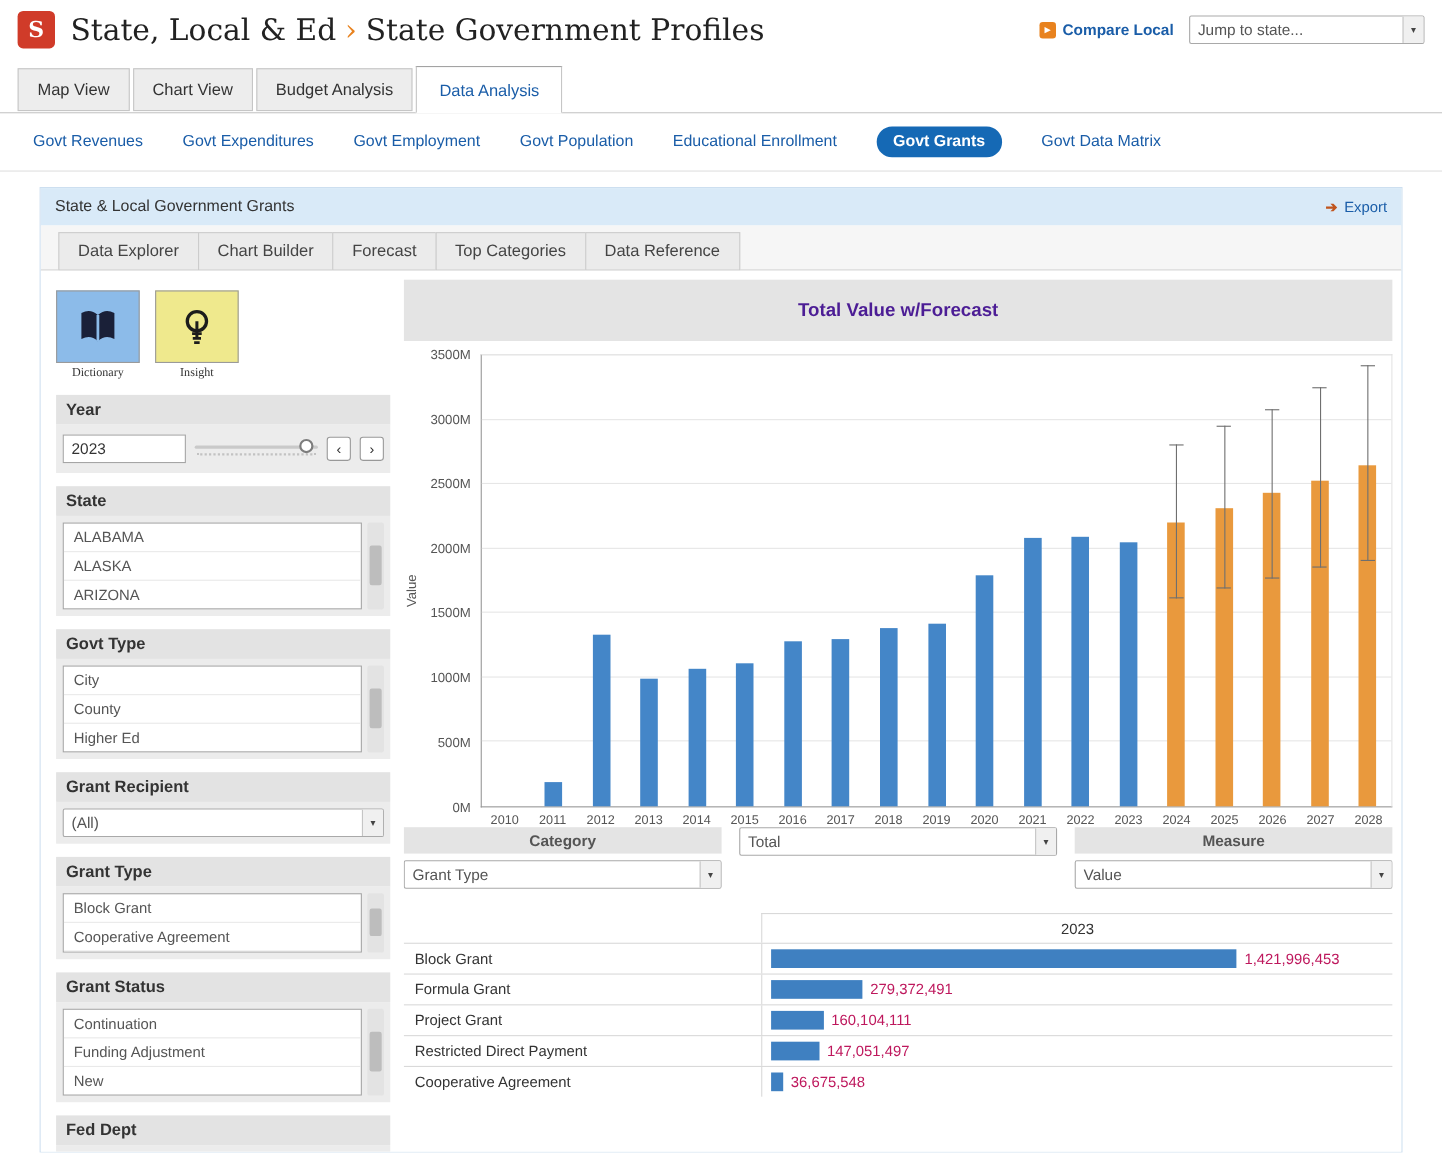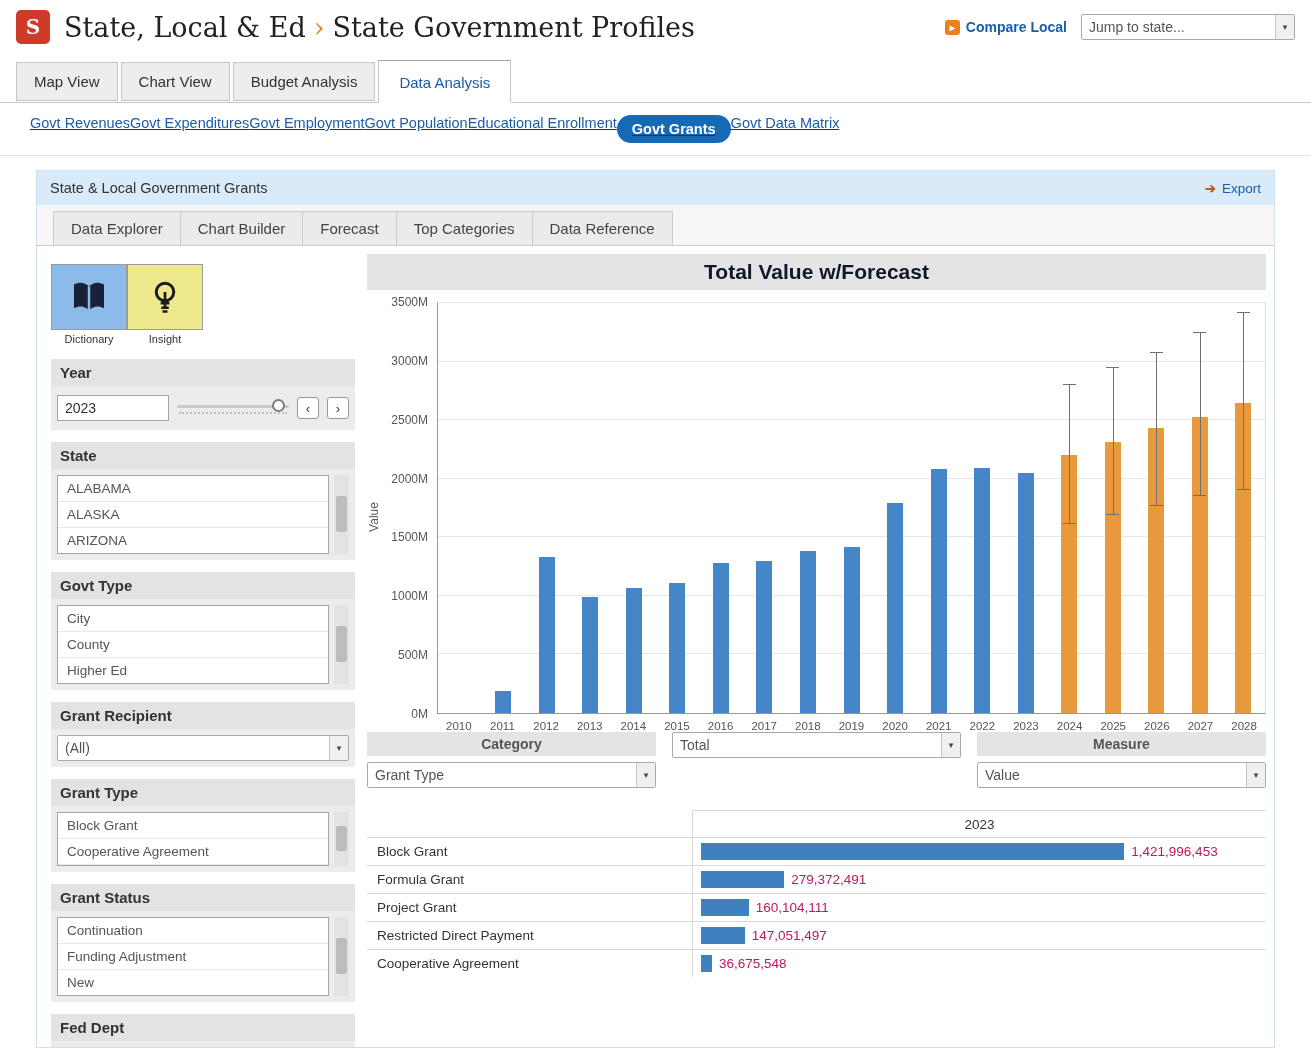--- a/index.html
+++ b/index.html
@@ -45,42 +45,42 @@
   .tab {
     background:#ededed; border:1px solid #c6c6c6; padding:10px 17px; font-size:15px; color:#333;
     cursor:pointer; margin-bottom:-1px;
   }
   .tab.active {
     background:#fff; border-top:1px solid #a3a3a3; border-bottom:1px solid #fff;
     color:#1a5da8; padding:13px 20px 11px 20px;
   }
 
   
-  .sub-nav { display:flex; align-items:flex-start; padding:12px 30px; border-bottom:1px solid #e0e0e0; font-size:14.5px;text-decoration:underline; }
+  .sub-nav { display:flex; align-items:center; gap:36px; padding:12px 30px; border-bottom:1px solid #e0e0e0; font-size:14.5px; }
   .snav { color:#1a5da8; text-decoration:none; cursor:pointer; }
   .snav.active { background:#1569b5; color:#fff; padding:6px 15px; border-radius:15px; font-weight:bold; }
 
   
   .panel { flex:1; margin:14px 36px 0 36px; border:1px solid #cddff0; display:flex; flex-direction:column; overflow:hidden; }
   .panel-head { background:#d9eaf8; padding:9px 13px; font-size:14.5px; color:#333; display:flex; justify-content:space-between; align-items:center; }
   .export { color:#1a5da8; font-size:13.5px; display:flex; align-items:center; gap:6px; text-decoration:none; cursor:pointer; }
   .exp-icon { color:#c0551f; font-size:13px; font-weight:bold; }
 
   .inner-tabs { background:#f6f6f6; border-bottom:1px solid #ccc; display:flex; align-items:flex-end; padding:6px 0 0 16px; }
   .itab {
     background:#ebebeb; border:1px solid #ccc; margin-right:-1px; margin-bottom:-1px;
     padding:8px 17px; font-size:15px; color:#444; cursor:pointer; white-space:nowrap;
   }
   .itab.active { background:#fff; border-bottom:1px solid #fff; font-weight:bold; color:#222; }
 
   .content { flex:1; display:flex; padding:8px 8px 0 6px; overflow:hidden; background:#fff; }
 
   
   .sidebar { width:312px; flex:none; overflow:hidden; }
-  .tools { display:flex; gap:0; padding:10px 0 2px 8px; }
+  .tools { display:flex; gap:14px; padding:10px 0 2px 8px;font-family:Liberation Serif, serif; }
   .tool { text-align:center; cursor:pointer; }
   .tile { width:76px; height:66px; border:1px solid #9a9a9a; display:flex; align-items:center; justify-content:center; }
   .tile svg { width:40px; height:40px; }
   .tool-label { font-size:11px; color:#333; margin-top:3px; }
 
   .fsec { margin:12px 0 0 8px; }
   .fhead { background:#e3e3e3; padding:5px 9px; font-weight:bold; font-size:15px; color:#333; }
   .fbody { background:#ececec; padding:6px; display:flex; align-items:stretch; }
   .listbox { flex:1; background:#fff; border:1px solid #a5a5a5; overflow:hidden; }
   .litem { padding:5px 9px; font-size:13.5px; color:#555; border-bottom:1px solid #e9e9e9; white-space:nowrap; cursor:pointer; }
@@ -94,21 +94,21 @@
   .slider .track { position:absolute; left:0; right:0; top:7px; height:3px; background:#c9c9c9; border-radius:2px; }
   .slider .dots { position:absolute; left:2px; right:2px; top:13px; height:3px; border-bottom:2px dotted #c2c2c2; }
   .slider .handle { position:absolute; right:4px; top:1px; width:13px; height:13px; background:#fff; border:2px solid #7d7d7d; border-radius:50%; }
   .stepbtn { width:22px; height:22px; border:1px solid #999; background:#fff; color:#333; font-size:13px; line-height:1; padding:0; cursor:pointer; border-radius:3px; font-family:inherit; }
 
   section[data-name="filter-grant-type"] .fbody { height:66px; overflow:hidden; }
   section[data-name="filter-fed-dept"]  .fbody { height:40px; overflow:hidden; }
 
   
   .main { flex:1; margin-left:12px; display:flex; flex-direction:column; overflow:hidden; }
-  .chart-title { background:#e4e4e4; text-align:center; font-size:21px; font-weight:bold; color:#0f172a; padding:6px 0; }
+  .chart-title { background:#e4e4e4; text-align:center; font-size:17px; font-weight:bold; color:#4c1d95; padding:18px 0; }
 
   .chart { position:relative; padding-top:12px; }
   .ylab { position:absolute; left:-8px; top:220px; transform:rotate(-90deg); font-size:12px; color:#555; }
   .plot-wrap { position:relative; margin-left:22px; }
   .yticks { position:absolute; left:0; top:0; width:46px; height:412px; }
   .ytick { position:absolute; right:7px; transform:translateY(50%); font-size:12px; color:#555; white-space:nowrap; }
   .plot {
     margin-left:48px; height:412px; position:relative; background:#fff;
     border:1px solid #dcdcdc; border-left:1px solid #979797; border-bottom:1px solid #979797;
   }

